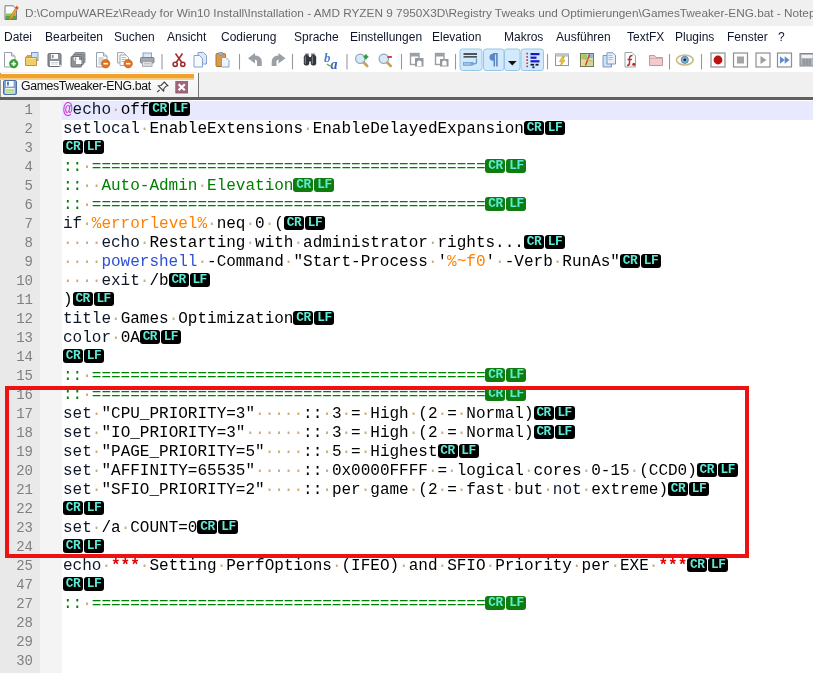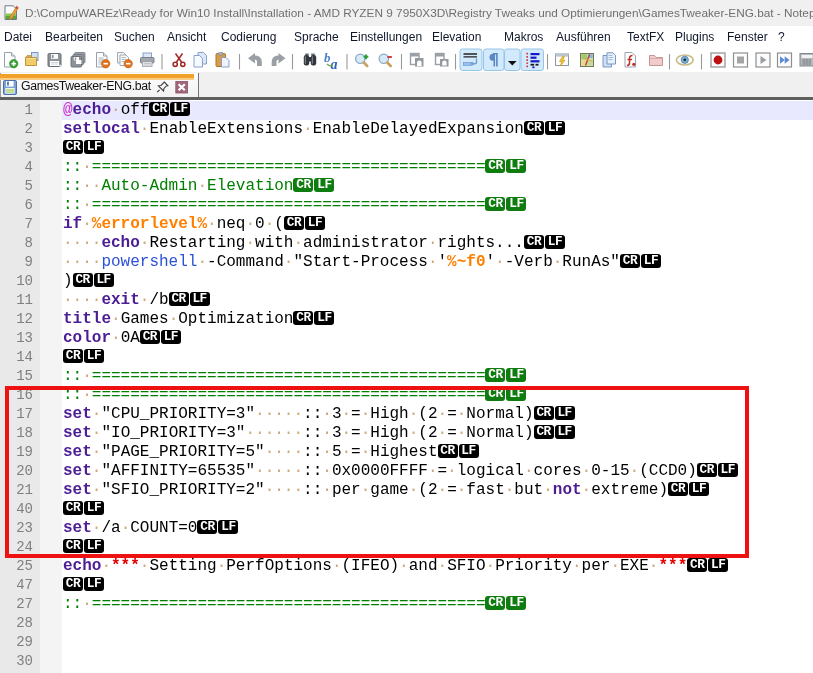--- a/index.html
+++ b/index.html
@@ -13,28 +13,28 @@
 #tab .or{position:absolute;left:-1px;top:1px;width:194px;height:4.2px;background:#f0a22d}
 #tab .nm{position:absolute;left:20px;top:6px;font-size:12.3px;color:#111;letter-spacing:-0.38px}
 #dline{position:absolute;left:0;top:97px;width:813px;height:3px;background:#5f5f5f}
 #editor{position:absolute;left:0;top:100px;width:813px;height:573px;background:#fff}
 #margin{position:absolute;left:0;top:0;width:62px;height:573px;background:#e9e9e9}#margin b{position:absolute;left:40px;top:0;width:22px;height:573px;background:#f4f4f4}
 #nums{position:absolute;left:0;top:1px;width:33px}
 #nums div{height:19px;font:14px/19px "Liberation Mono",monospace;color:#7f7f7f;text-align:right}
 #code{position:absolute;left:62px;top:1px;width:751px}
 #code div{height:19px;font:16px/19px "Liberation Mono",monospace;color:#000;white-space:pre;padding-left:1px}
 #code i{font-style:normal;color:#cda878}
-.b{color:#4c1d95;font-weight:bold}
+.b{color:#0f172a;font-weight:normal}
 .n{color:#2d50d8}
-.v{color:#ff8000;font-weight:bold}
+.v{color:#ff8000;font-weight:normal}
 .r{color:#e00000;font-weight:bold}
 .g{color:#008000}
 .at{color:#cc33cc}
 .hl{background:#e8e8ff}
-b.cb,b.cg{display:inline-block;width:20px;height:13.5px;border-radius:3px;background:#000;color:#ffffff;font:bold 12.8px/13.5px "Liberation Mono",monospace;text-align:center;vertical-align:2px;margin-right:1px;letter-spacing:-0.5px}
+b.cb,b.cg{display:inline-block;width:20px;height:13.5px;border-radius:3px;background:#000;color:#5eead4;font:bold 12.8px/13.5px "Liberation Mono",monospace;text-align:center;vertical-align:2px;margin-right:1px;letter-spacing:-0.5px}
 b.cg{background:#0e7c0e}
 #red{position:absolute;left:5px;top:386px;width:744px;height:172px;border:4px solid #ee1111;z-index:6}
 </style></head><body>
 <div id="app">
 <div id="title">
       <svg style="position:absolute;left:4px;top:5px" width="15" height="16" viewBox="0 0 15 16">
         <path d="M1 .8 h8.2 l3.3 3.3 V14.5 H1Z" fill="#fdfdfd" stroke="#6e7a86" stroke-width="1"></path>
         <path d="M1.5 8.5 h10.5 v5.5 H1.5Z" fill="#8cc653"></path>
         <path d="M1.5 11 h10.5 v3 H1.5Z" fill="#5da33c"></path>
         <path d="M12.6 1.2 L6.2 11.8 l-.9 2.9 2.6-1.4 6.4-10.6Z" fill="#efa33c" stroke="#b87820" stroke-width=".7"></path>
@@ -295,42 +295,42 @@
         <div>12</div>
         <div>13</div>
         <div>14</div>
         <div>15</div>
         <div>16</div>
         <div>17</div>
         <div>18</div>
         <div>19</div>
         <div>20</div>
         <div>21</div>
-        <div>40</div>
+        <div>22</div>
         <div>23</div>
         <div>24</div>
         <div>25</div>
         <div>47</div>
         <div>27</div>
         <div>28</div>
         <div>29</div>
         <div>30</div>
       </div>
 <div id="code">
 <div class="hl"><span class="at">@</span><span class="b">echo</span><i>·</i>off<b class="cb">CR</b><b class="cb">LF</b></div>
 <div><span class="b">setlocal</span><i>·</i>EnableExtensions<i>·</i>EnableDelayedExpansion<b class="cb">CR</b><b class="cb">LF</b></div>
 <div><b class="cb">CR</b><b class="cb">LF</b></div>
 <div><span class="g">::<i>·</i>=========================================</span><b class="cg">CR</b><b class="cg">LF</b></div>
 <div><span class="g">::<i>··</i>Auto-Admin<i>·</i>Elevation</span><b class="cg">CR</b><b class="cg">LF</b></div>
 <div><span class="g">::<i>·</i>=========================================</span><b class="cg">CR</b><b class="cg">LF</b></div>
 <div><span class="b">if</span><i>·</i><span class="v">%errorlevel%</span><i>·</i>neq<i>·</i>0<i>·</i>(<b class="cb">CR</b><b class="cb">LF</b></div>
 <div><i>····</i><span class="b">echo</span><i>·</i>Restarting<i>·</i>with<i>·</i>administrator<i>·</i>rights...<b class="cb">CR</b><b class="cb">LF</b></div>
 <div><i>····</i><span class="n">powershell</span><i>·</i>-Command<i>·</i>"Start-Process<i>·</i>'<span class="v">%~f0</span>'<i>·</i>-Verb<i>·</i>RunAs"<b class="cb">CR</b><b class="cb">LF</b></div>
+<div><i>····</i><span class="b">exit</span><i>·</i>/b<b class="cb">CR</b><b class="cb">LF</b></div>
 <div>)<b class="cb">CR</b><b class="cb">LF</b></div>
-<div><i>····</i><span class="b">exit</span><i>·</i>/b<b class="cb">CR</b><b class="cb">LF</b></div>
 <div><span class="b">title</span><i>·</i>Games<i>·</i>Optimization<b class="cb">CR</b><b class="cb">LF</b></div>
 <div><span class="b">color</span><i>·</i>0A<b class="cb">CR</b><b class="cb">LF</b></div>
 <div><b class="cb">CR</b><b class="cb">LF</b></div>
 <div><span class="g">::<i>·</i>=========================================</span><b class="cg">CR</b><b class="cg">LF</b></div>
 <div><span class="g">::<i>·</i>=========================================</span><b class="cg">CR</b><b class="cg">LF</b></div>
 <div><span class="b">set</span><i>·</i>"CPU_PRIORITY=3"<i>·····</i>::<i>·</i>3<i>·</i>=<i>·</i>High<i>·</i>(2<i>·</i>=<i>·</i>Normal)<b class="cb">CR</b><b class="cb">LF</b></div>
 <div><span class="b">set</span><i>·</i>"IO_PRIORITY=3"<i>······</i>::<i>·</i>3<i>·</i>=<i>·</i>High<i>·</i>(2<i>·</i>=<i>·</i>Normal)<b class="cb">CR</b><b class="cb">LF</b></div>
 <div><span class="b">set</span><i>·</i>"PAGE_PRIORITY=5"<i>····</i>::<i>·</i>5<i>·</i>=<i>·</i>Highest<b class="cb">CR</b><b class="cb">LF</b></div>
 <div><span class="b">set</span><i>·</i>"AFFINITY=65535"<i>·····</i>::<i>·</i>0x0000FFFF<i>·</i>=<i>·</i>logical<i>·</i>cores<i>·</i>0-15<i>·</i>(CCD0)<b class="cb">CR</b><b class="cb">LF</b></div>
 <div><span class="b">set</span><i>·</i>"SFIO_PRIORITY=2"<i>····</i>::<i>·</i>per<i>·</i>game<i>·</i>(2<i>·</i>=<i>·</i>fast<i>·</i>but<i>·</i><span class="b">not</span><i>·</i>extreme)<b class="cb">CR</b><b class="cb">LF</b></div>

